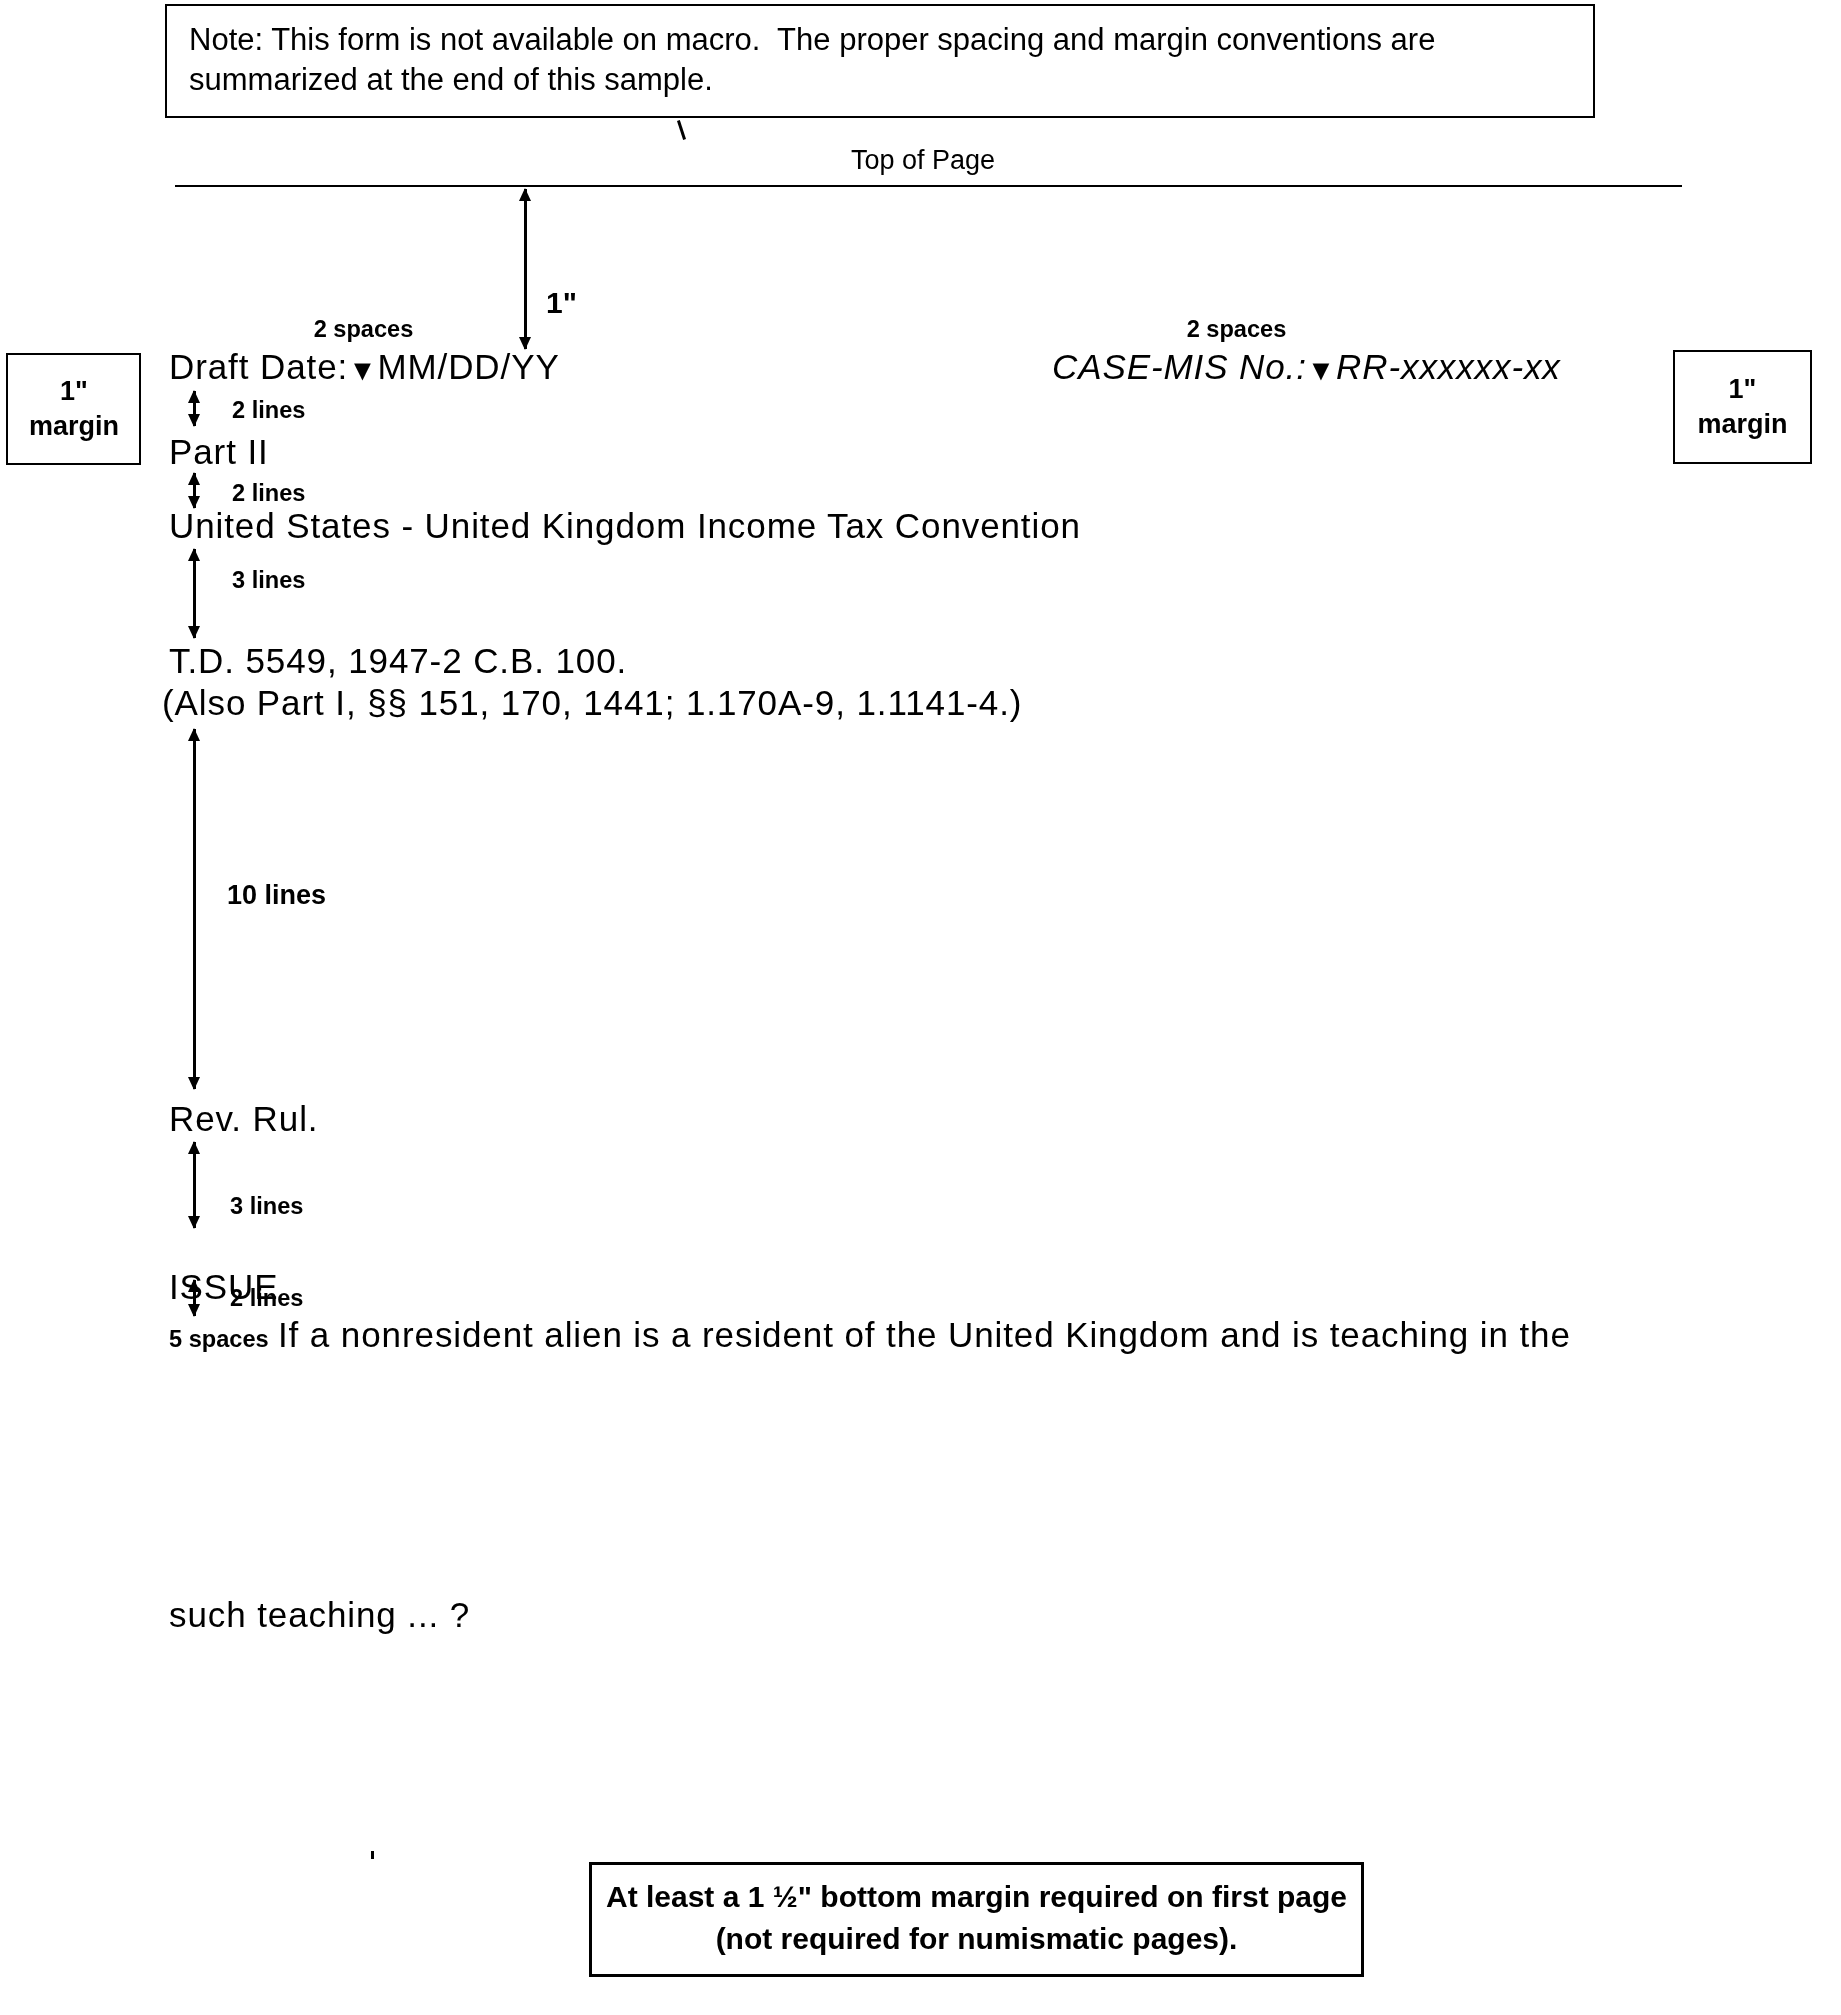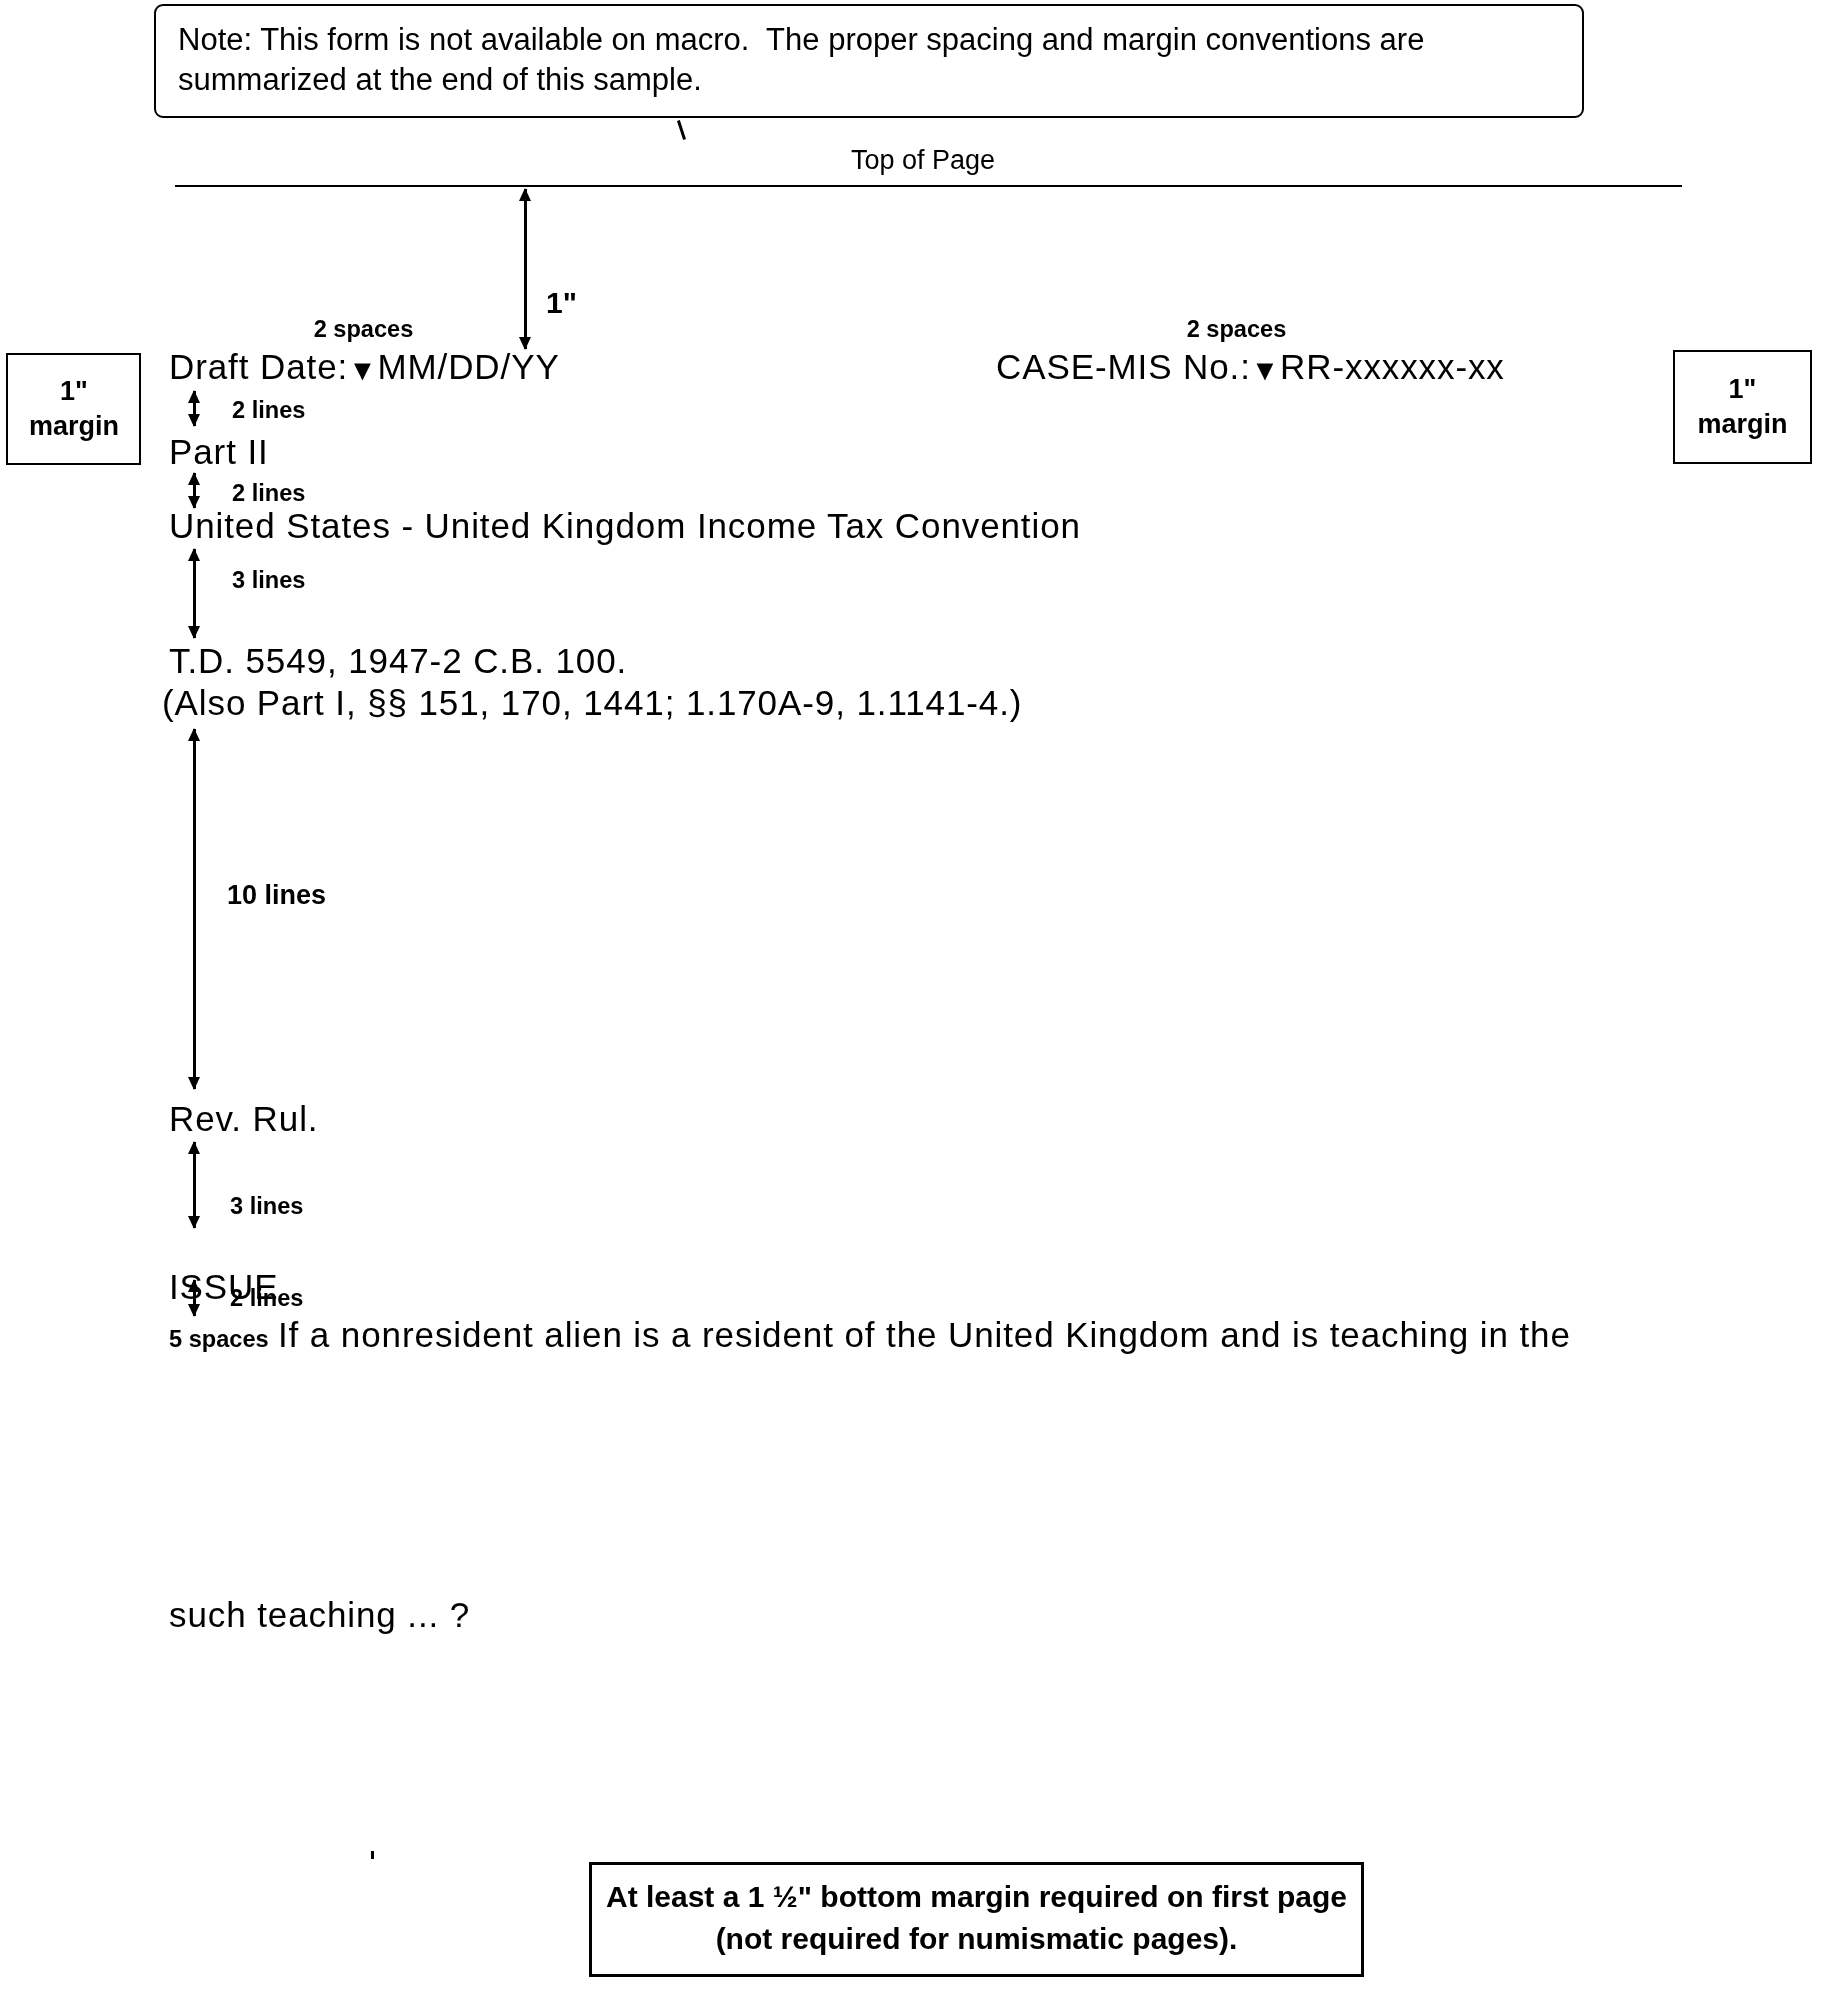--- a/index.html
+++ b/index.html
@@ -79,38 +79,38 @@
     border-left:6.4px solid transparent;border-right:6.4px solid transparent;
     border-top:13.6px solid #000;
   }
   .stray{position:absolute;background:#000;}
 </style>
 </head>
 <body>
 
 <div class="page">
 
-  <div class="notebox" style="left:154px;top:3.6px;width:1430px;height:114px;border-radius:9px;">
+  <div class="notebox" style="left:165px;top:3.6px;width:1430px;height:114px;">
     <div class="note-line">Note: This form is not available on macro.  The proper spacing and margin conventions are</div>
     <div class="note-line">summarized at the end of this sample.</div>
   </div>
 
   <div class="stray" style="left:680px;top:120px;width:2.7px;height:20px;transform:rotate(-18deg);"></div>
 
   <div class="abs" style="left:768px;top:145px;width:227px;text-align:right;font-size:27px;">Top of Page</div>
   <div class="hline" style="left:175px;top:185px;width:1507px;"></div>
 
   <div class="varrow" style="left:524px;top:189px;height:160px;"></div>
   <div class="ann big" style="left:546px;top:286px;">1"</div>
 
   <div class="ann" style="left:300px;top:316px;width:127px;text-align:center;">2 spaces</div>
   <div class="ann" style="left:1173px;top:316px;width:127px;text-align:center;">2 spaces</div>
 
   <div class="doc" style="left:169px;top:348px;"><span>Draft Date:</span><span class="tri">▼</span><span>MM/DD/YY</span></div>
-  <div class="doc" style="left:996px;top:348px;"><span>CASE-MIS No.:</span><span class="tri">▼</span><span>RR-xxxxxx-xx</span></div>
+  <div class="doc" style="left:1052px;top:348px;font-style:italic;"><span>CASE-MIS No.:</span><span class="tri">▼</span><span>RR-xxxxxx-xx</span></div>
 
   <div class="mbox" style="left:6.4px;top:353px;width:135px;height:112px;">
     <div>1"</div>
     <div>margin</div>
   </div>
   <div class="mbox" style="left:1673px;top:350px;width:139px;height:114px;">
     <div>1"</div>
     <div>margin</div>
   </div>
 

